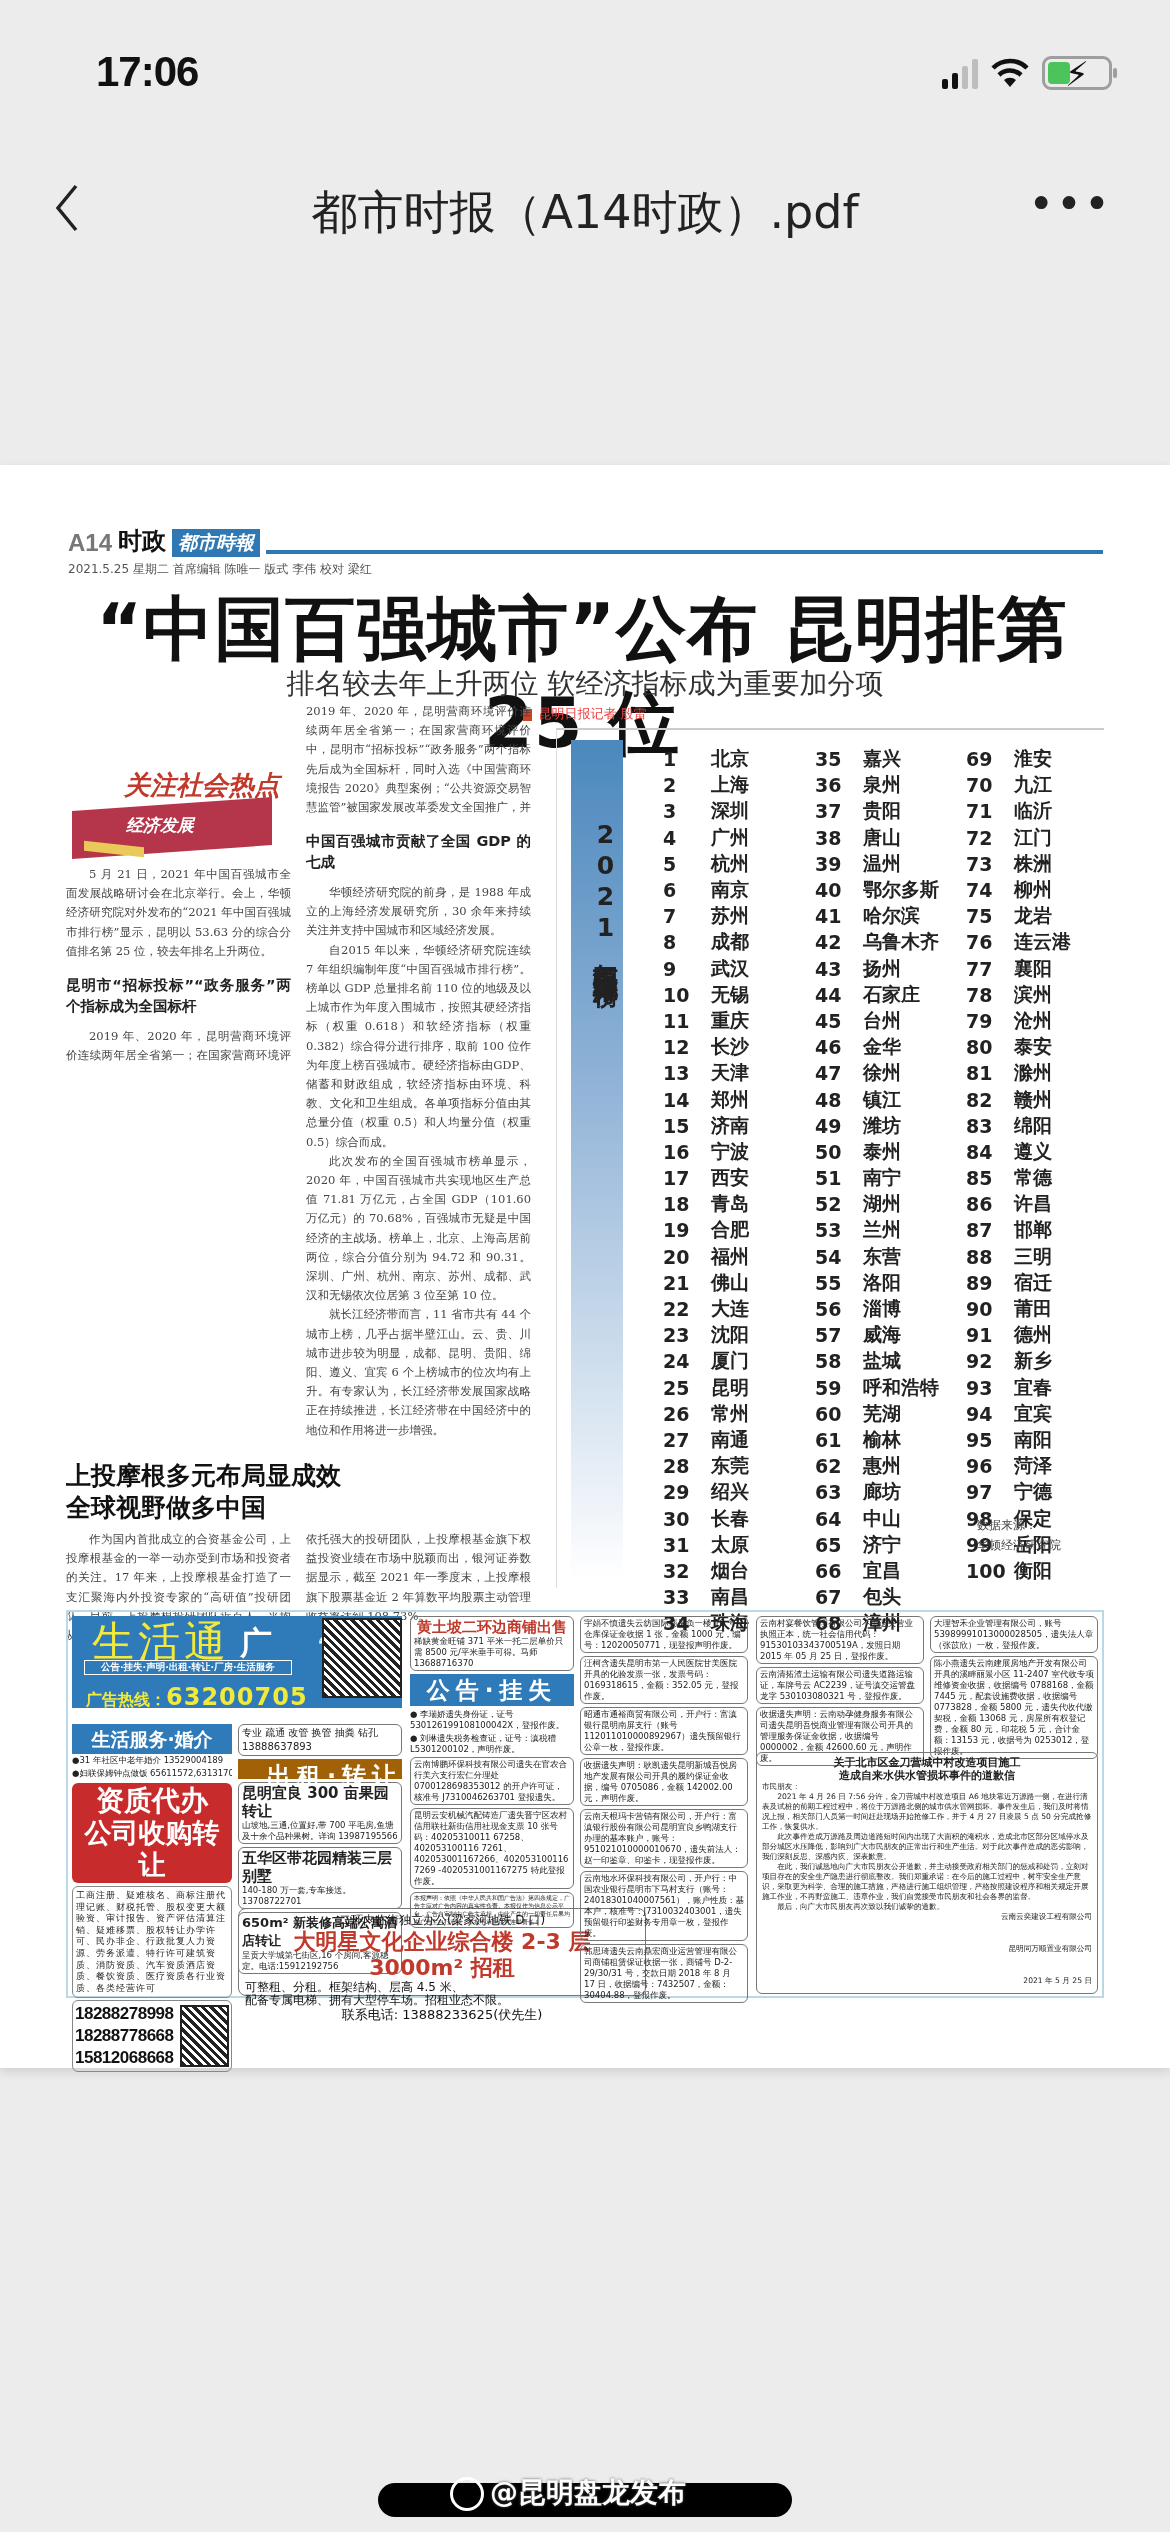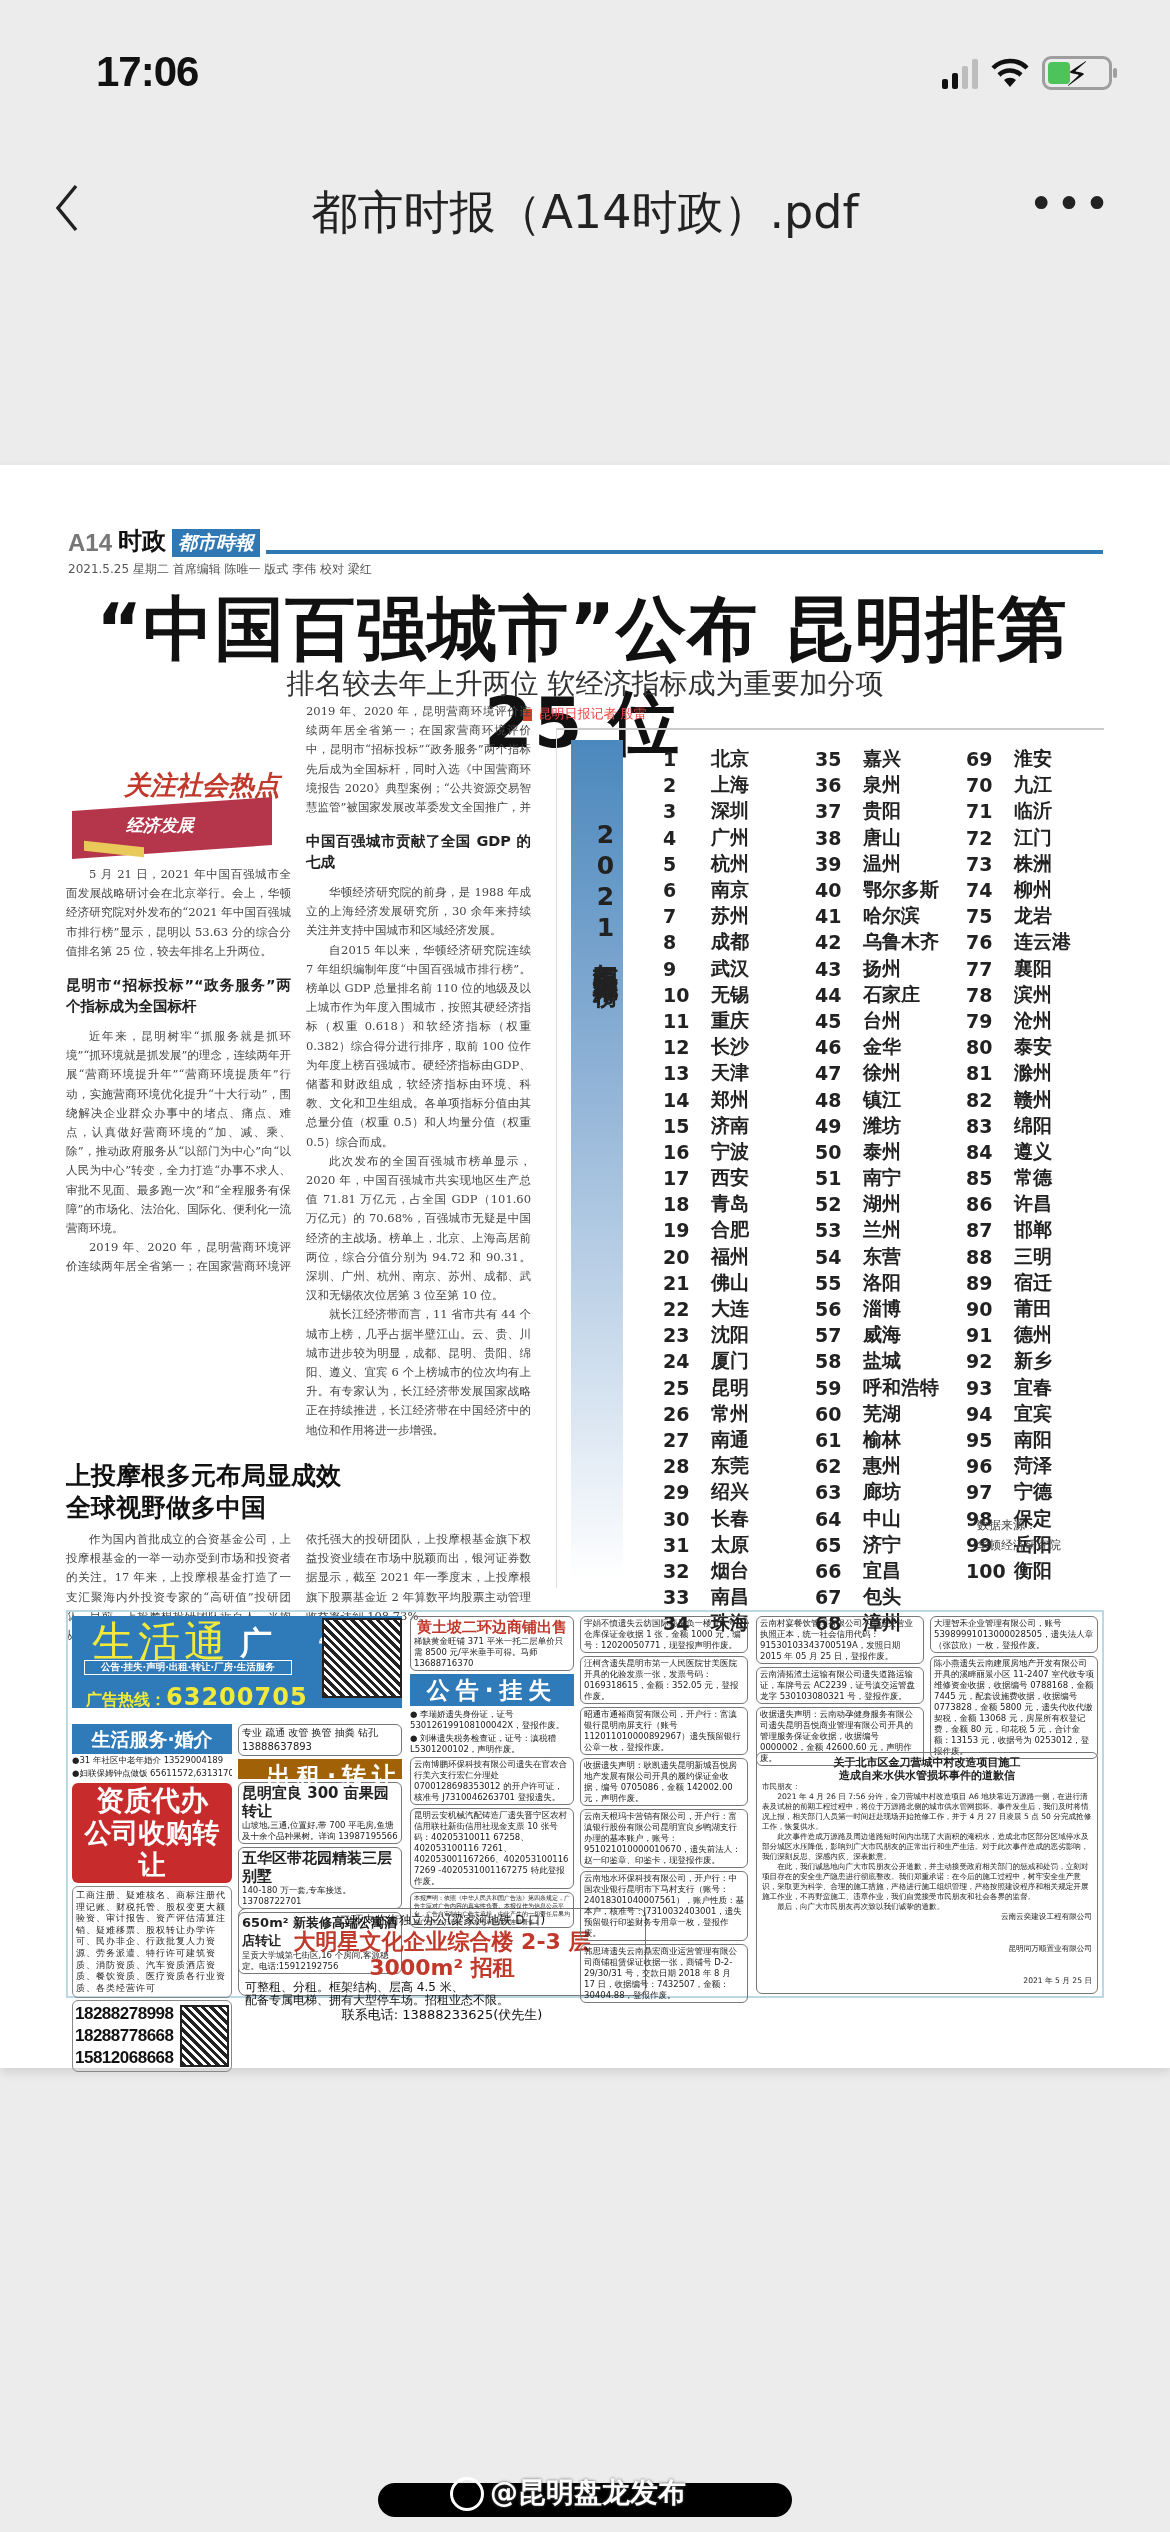--- a/index.html
+++ b/index.html
@@ -148,21 +148,20 @@
   <div class="banner">
     <div class="ribbon"></div>
     <div class="ylw"></div>
     <div class="hot">关注社会热点</div>
     <div class="rt">经济发展</div>
   </div>
 
   <div class="col col1">
     <p>5 月 21 日，2021 年中国百强城市全面发展战略研讨会在北京举行。会上，华顿经济研究院对外发布的“2021 年中国百强城市排行榜”显示，昆明以 53.63 分的综合分值排名第 25 位，较去年排名上升两位。</p>
     <h3>昆明市“招标投标”“政务服务”两个指标成为全国标杆</h3>
-    <p>近年来，昆明树牢“抓服务就是抓环境”“抓环境就是抓发展”的理念，连续两年开展“营商环境提升年”“营商环境提质年”行动，实施营商环境优化提升“十大行动”，围绕解决企业群众办事中的堵点、痛点、难点，认真做好营商环境的“加、减、乘、除”，推动政府服务从“以部门为中心”向“以人民为中心”转变，全力打造“办事不求人、审批不见面、最多跑一次”和“全程服务有保障”的市场化、法治化、国际化、便利化一流营商环境。</p>
     <p style="height:38px;overflow:hidden">2019 年、2020 年，昆明营商环境评价连续两年居全省第一；在国家营商环境评价中，昆明市“招标投标”“政务服务”两个指标先后成为全国标杆，同时入选《中国营商环境报告 2020》典型案例；“公共资源交易智慧监管”被国家发展改革委发文全国推广，并在国务院第六次大督查中获通报表扬。</p>
   </div>
 
   <div class="col col2">
     <p style="text-indent:0;height:115px;overflow:hidden;margin-top:-38px;padding-top:0"><span>2019 年、2020 年，昆明营商环境评价连续两年居全省第一；在国家营商环境评价中，昆明市“招标投标”“政务服务”两个指标先后成为全国标杆，同时入选《中国营商环境报告 2020》典型案例；“公共资源交易智慧监管”被国家发展改革委发文全国推广，并在国务院第六次大督查中获通报表扬。</span></p>
     <h3>中国百强城市贡献了全国 GDP 的七成</h3>
     <p>华顿经济研究院的前身，是 1988 年成立的上海经济发展研究所，30 余年来持续关注并支持中国城市和区域经济发展。</p>
     <p>自2015 年以来，华顿经济研究院连续 7 年组织编制年度“中国百强城市排行榜”。榜单以 GDP 总量排名前 110 位的地级及以上城市作为年度入围城市，按照其硬经济指标（权重 0.618）和软经济指标（权重 0.382）综合得分进行排序，取前 100 位作为年度上榜百强城市。硬经济指标由GDP、储蓄和财政组成，软经济指标由环境、科教、文化和卫生组成。各单项指标分值由其总量分值（权重 0.5）和人均量分值（权重 0.5）综合而成。</p>
     <p>此次发布的全国百强城市榜单显示，2020 年，中国百强城市共实现地区生产总值 71.81 万亿元，占全国 GDP（101.60 万亿元）的 70.68%，百强城市无疑是中国经济的主战场。榜单上，北京、上海高居前两位，综合分值分别为 94.72 和 90.31。深圳、广州、杭州、南京、苏州、成都、武汉和无锡依次位居第 3 位至第 10 位。</p>
     <p>就长江经济带而言，11 省市共有 44 个城市上榜，几乎占据半壁江山。云、贵、川城市进步较为明显，成都、昆明、贵阳、绵阳、遵义、宜宾 6 个上榜城市的位次均有上升。有专家认为，长江经济带发展国家战略正在持续推进，长江经济带在中国经济中的地位和作用将进一步增强。</p>

